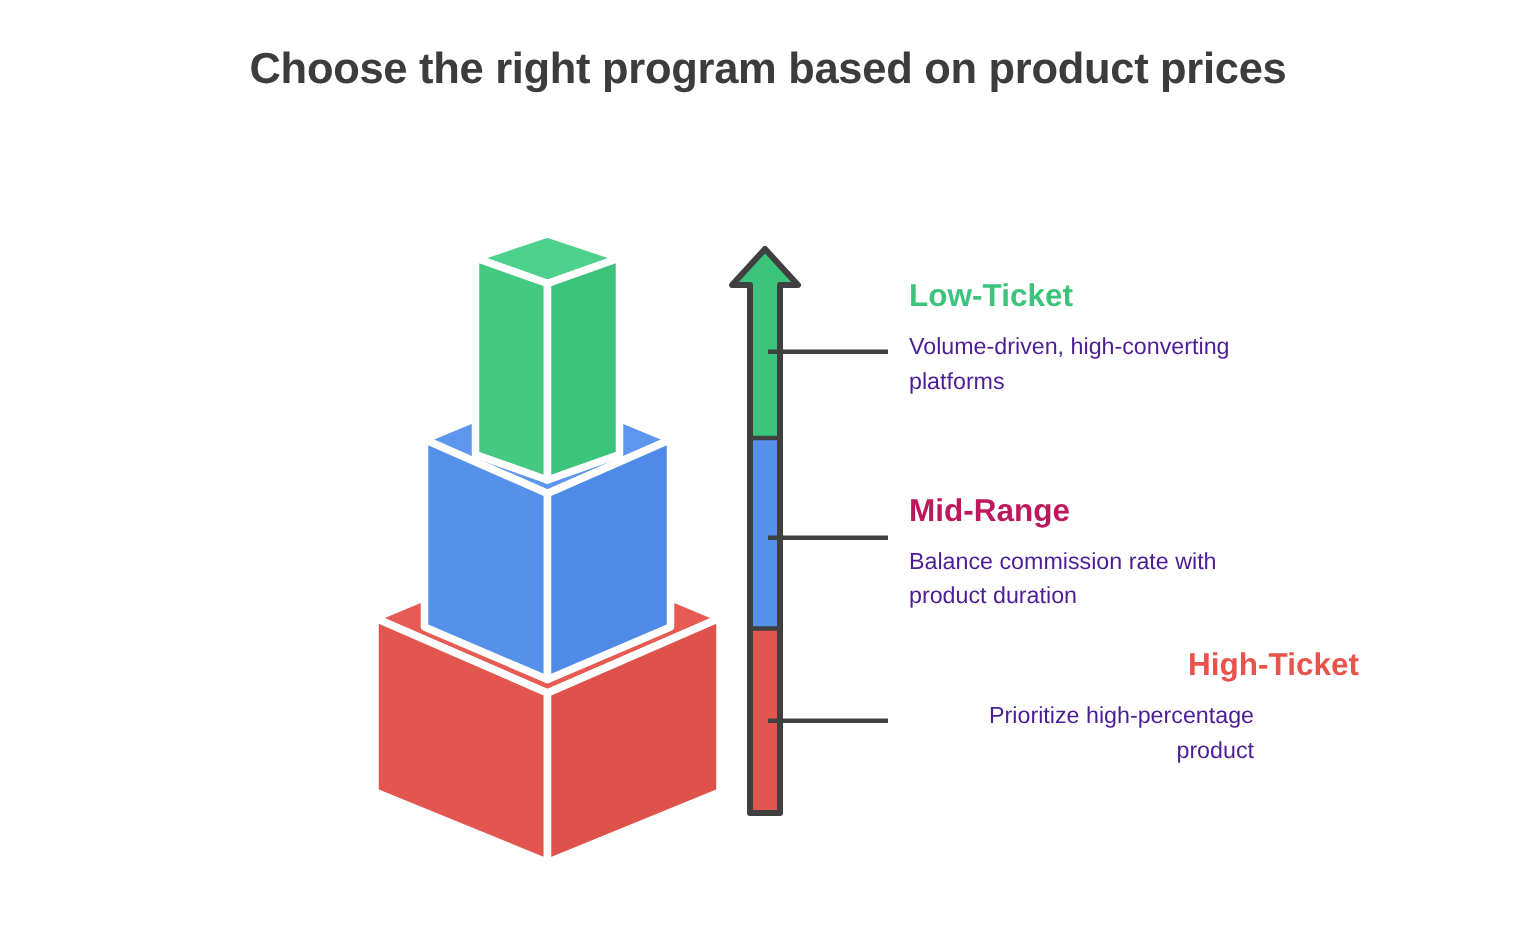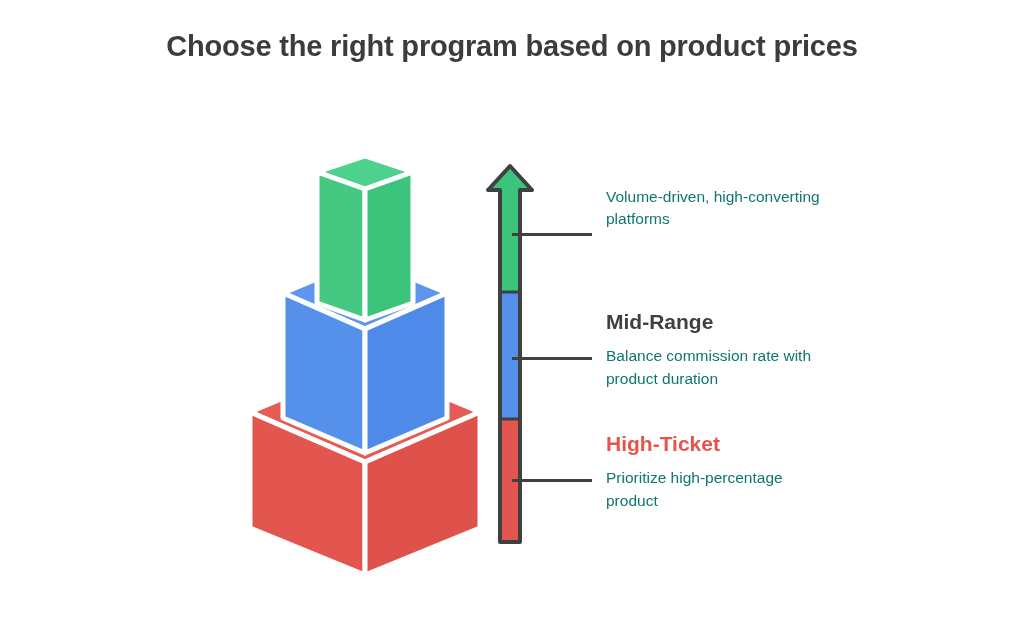--- a/index.html
+++ b/index.html
@@ -55,37 +55,37 @@
   #arrow-scale svg { display: block; }
 
   
   .legend-group {
     position: absolute;
     left: 606px;
     width: 300px;
   }
   #legend-low  { top: 186px; }
   #legend-mid  { top: 310px; }
-  #legend-high { top: 432px; }
+  #legend-high { top: 432px; text-align: right; }
 
   .legend-title {
     font-size: 21px;
     font-weight: bold;
     margin: 0 0 12px 0;
     line-height: 1.1;
   }
   .legend-desc {
     font-size: 15.5px;
-    color: #0f766e;
+    color: #4c1d95;
     line-height: 1.45;
     margin: 0;
     max-width: 230px;
   }
   #legend-low .legend-title  { color: #3cc47c; }
-  #legend-mid .legend-title  { color: #404040; }
+  #legend-mid .legend-title  { color: #be185d; margin-top: 19px; }
   #legend-high .legend-title { color: #e8544b; }
 
   
   .connector {
     position: absolute;
     height: 3px;
     background: #404040;
     left: 512px;
     width: 80px;
   }
@@ -143,20 +143,21 @@
       <line x1="20" y1="132" x2="40" y2="132" stroke="#404040" stroke-width="3"></line>
       <line x1="20" y1="259" x2="40" y2="259" stroke="#404040" stroke-width="3"></line>
     </svg>
   </div>
 
   <div class="connector" id="connector-low"></div>
   <div class="connector" id="connector-mid"></div>
   <div class="connector" id="connector-high"></div>
 
   <div class="legend-group" id="legend-low">
+    <div class="legend-title">Low-Ticket</div>
     <div class="legend-desc">Volume-driven, high-converting platforms</div>
   </div>
 
   <div class="legend-group" id="legend-mid">
     <div class="legend-title">Mid-Range</div>
     <div class="legend-desc">Balance commission rate with product duration</div>
   </div>
 
   <div class="legend-group" id="legend-high">
     <div class="legend-title">High-Ticket</div>

